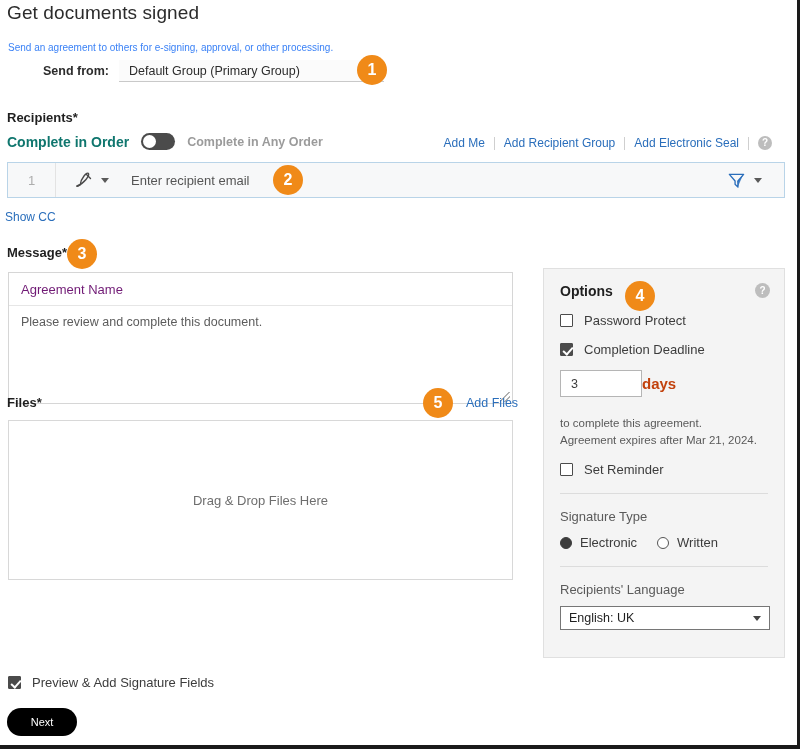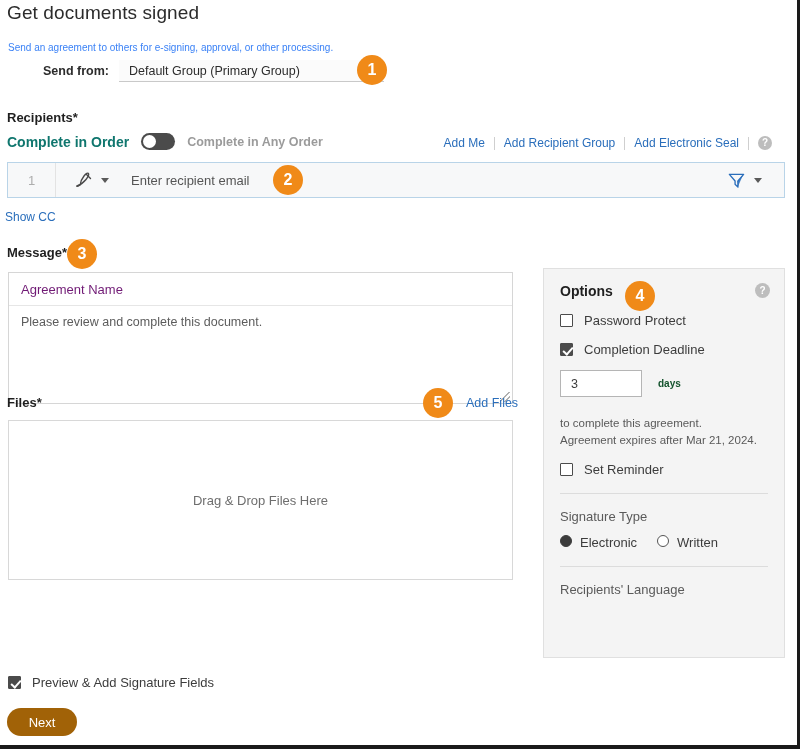--- a/index.html
+++ b/index.html
@@ -189,25 +189,25 @@
     transform: rotate(42deg);
   }
   .opt-label { font-size: 13px; color: #3c3c3c; }
   .days-row { display: flex; align-items: center; margin-top: 13px; }
   .days-input {
     width: 82px; height: 27px;
     border: 1px solid #b5b5b5; background: #ffffff;
     font-size: 12.5px; color: #3c3c3c;
     display: flex; align-items: center; padding-left: 10px;
   }
-  .days-unit { font-size: 10px; font-weight: 700; color: #14532d; margin-left: 16px; }
+  .days-unit { font-size: 15px; font-weight: 700; color: #c2410c; }
   .opt-note { font-size: 11.5px; color: #5a5a5a; margin-top: 18px; line-height: 1.45; }
   .opt-sep { height: 1px; background: #dcdcdc; margin: 16px 0 0 0; }
   .sub-title { font-size: 13px; color: #5a5a5a; margin-top: 15px; }
-  .radio-row { display: flex; margin-top: 11px; }
+  .radio-row { display: flex; align-items: center; margin-top: 11px; }
   .radio {
     width: 12px; height: 12px; border-radius: 50%;
     border: 1.5px solid #555555; background: #ffffff;
     margin-right: 8px; flex: none; position: relative;
   }
   .radio.sel { background: #3c3c3c; border-color: #3c3c3c; }
   .radio-label { font-size: 13px; color: #3c3c3c; margin-right: 20px; }
   .lang-select {
     margin-top: 9px; width: 210px; height: 24px;
     border: 1px solid #767676; background: #ffffff;
@@ -218,22 +218,22 @@
   .lang-caret {
     width: 0; height: 0;
     border-left: 4px solid transparent; border-right: 4px solid transparent;
     border-top: 5px solid #444444;
   }
   
   .preview-row { position: absolute; left: 8px; top: 675px; display: flex; align-items: center; }
   .next-btn {
     position: absolute; left: 7px; top: 708px;
     width: 70px; height: 28px; border-radius: 14px;
-    background: #a16207; color: #ffffff;
-    font-size: 13px;
+    background: #000000; color: #ffffff;
+    font-size: 11px;
     display: flex; align-items: center; justify-content: center;
     border: none; cursor: pointer;
     font-family: "Liberation Sans", sans-serif;
   }
 </style>
 </head>
 <body>
 
 <div id="page">
 
@@ -351,20 +351,24 @@
     <div class="radio-row">
       <span class="radio sel"></span>
       <span class="radio-label">Electronic</span>
       <span class="radio"></span>
       <span class="radio-label">Written</span>
     </div>
 
     <div class="opt-sep"></div>
 
     <div class="sub-title">Recipients' Language</div>
+    <div class="lang-select">
+      <span>English: UK</span>
+      <span class="lang-caret"></span>
+    </div>
   </div>
   <div class="badge" id="badge4">4</div>
 
   <div class="preview-row">
     <span class="cb checked"></span>
     <span class="opt-label">Preview &amp; Add Signature Fields</span>
   </div>
 
   <button class="next-btn">Next</button>
 

